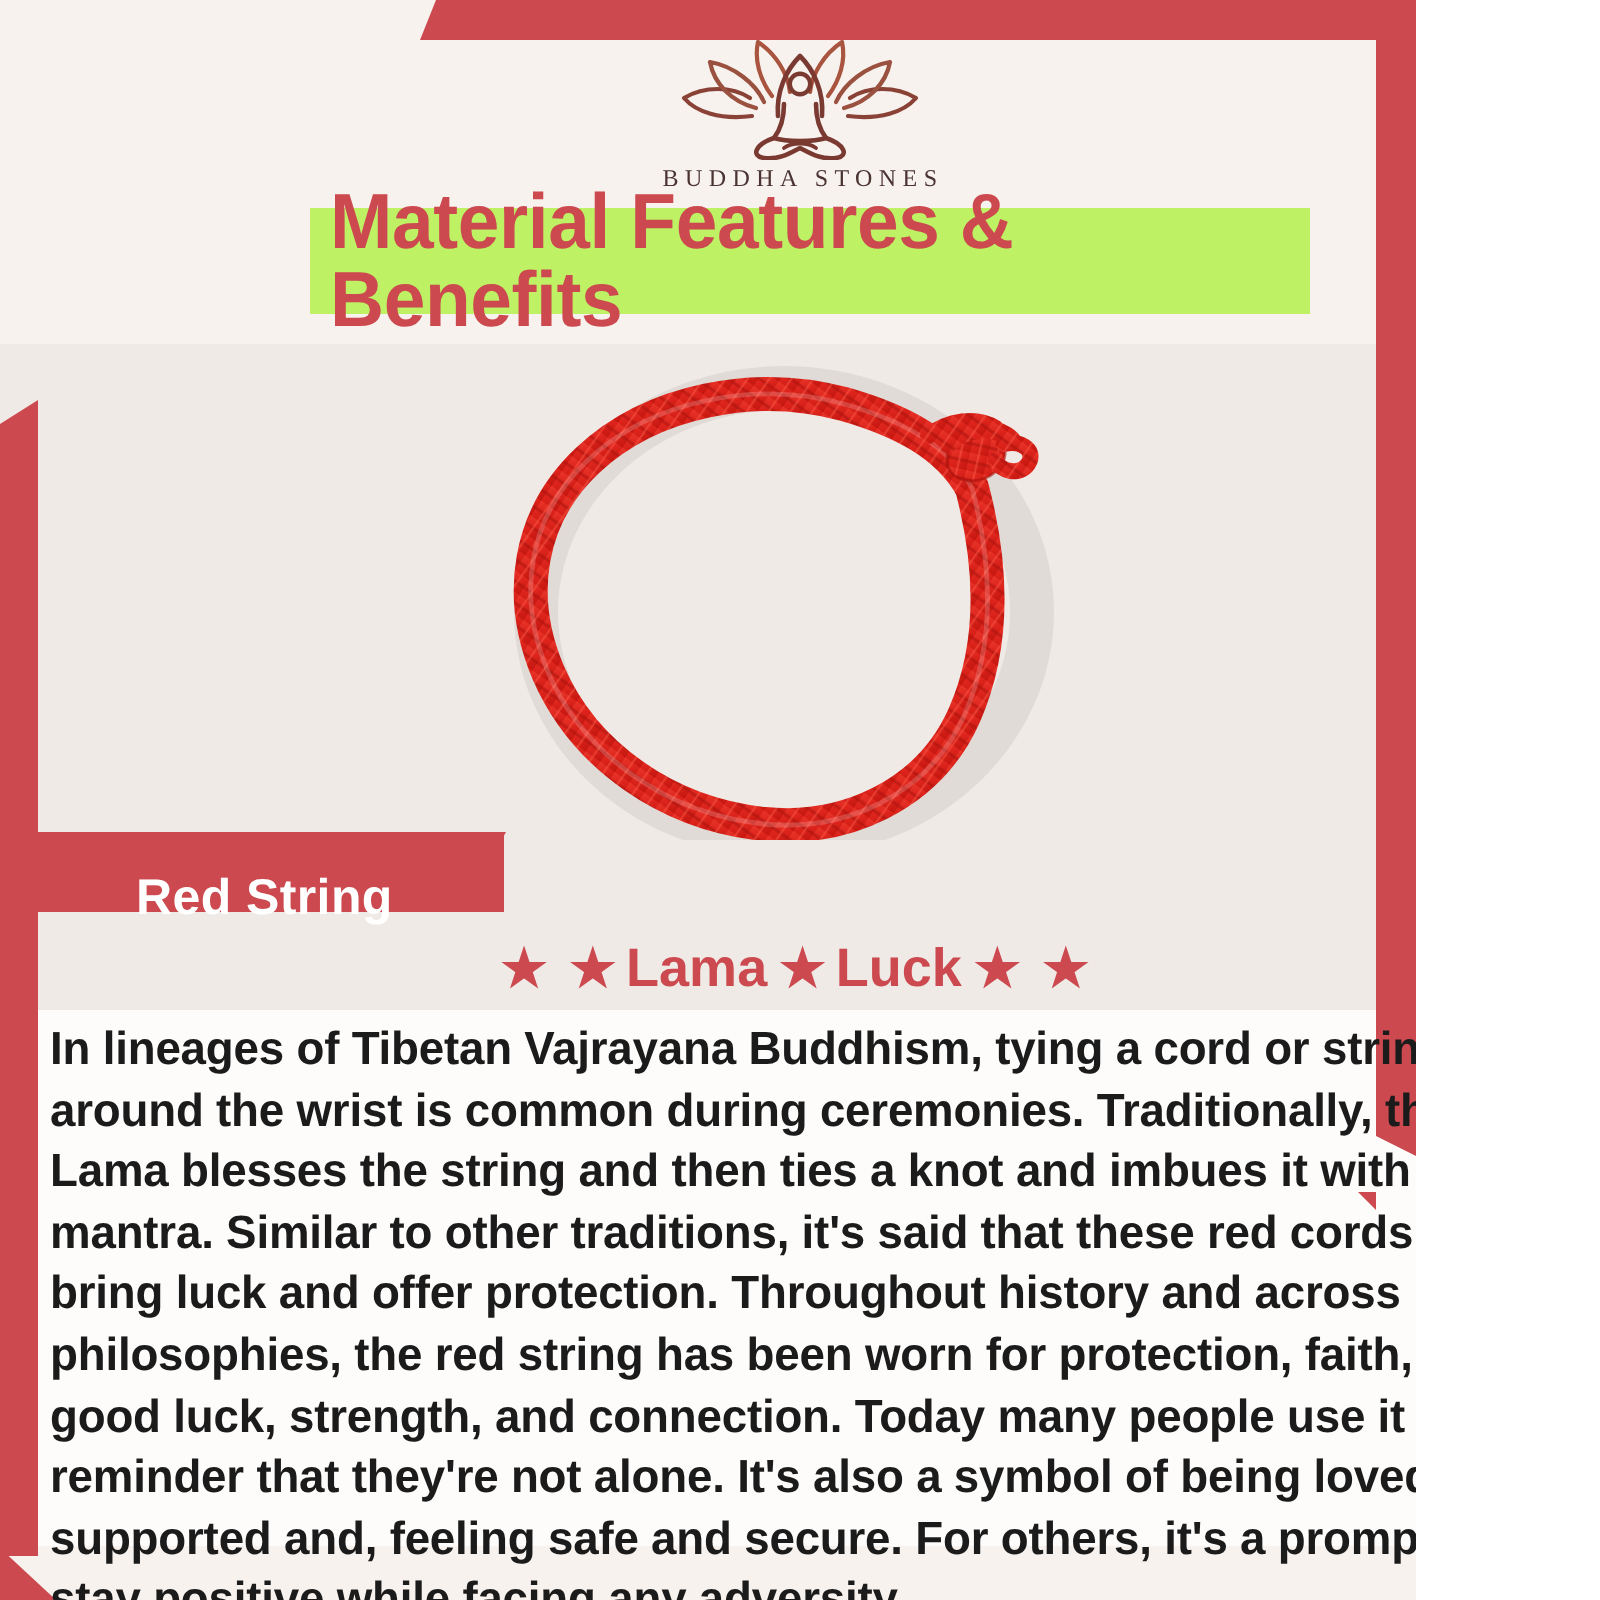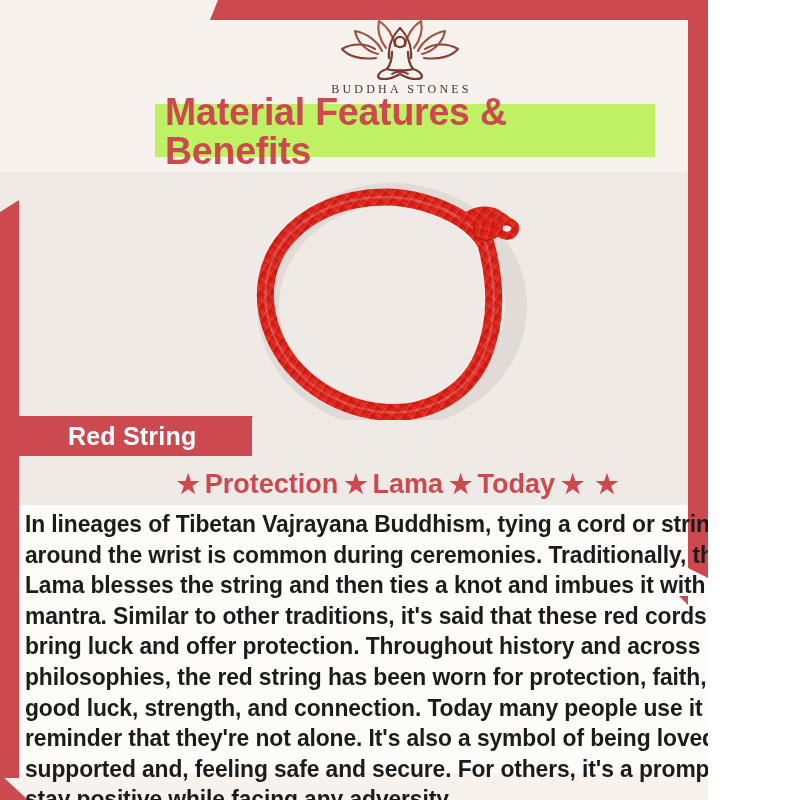--- a/index.html
+++ b/index.html
@@ -137,21 +137,21 @@
   }
   .ribbon-tail {
     position: absolute;
     left: 231px; top: 416px;
     width: 22px; height: 40px;
     background: #cc4a4f;
     clip-path: polygon(0 0, 100% 0, 0 100%);
   }
   .ribbon-label {
     position: absolute;
-    left: 68px; top: 421px;
+    left: 68px; top: 434px;
     font-family: "Liberation Sans Narrow", "Liberation Sans", sans-serif;
     font-weight: bold;
     font-size: 25px;
     line-height: 30px;
     color: #ffffff;
     letter-spacing: 0.2px;
   }
 
   
   .benefits {
@@ -292,29 +292,28 @@
     </span>
   </div>
 
   <div class="ribbon"></div>
   <div class="ribbon-tail"></div>
   <div class="ribbon-label">Red String</div>
 
   <div class="benefits">
     <div class="benefit">
       <span class="star">★</span>
-      <span>Protection</span>
     </div>
     <div class="benefit">
       <span class="star">★</span>
       <span>Lama</span>
     </div>
     <div class="benefit">
       <span class="star">★</span>
-      <span>Today</span>
+      <span>Luck</span>
     </div>
     <div class="benefit">
       <span class="star">★</span>
     </div>
     <div class="benefit">
       <span class="star">★</span>
     </div>
   </div>
 
   <div class="copy">In lineages of Tibetan Vajrayana Buddhism, tying a cord or string around the wrist is common during ceremonies. Traditionally, the Lama blesses the string and then ties a knot and imbues it with a mantra. Similar to other traditions, it's said that these red cords bring luck and offer protection. Throughout history and across philosophies, the red string has been worn for protection, faith, good luck, strength, and connection. Today many people use it as a reminder that they're not alone. It's also a symbol of being loved, supported and, feeling safe and secure. For others, it's a prompt to stay positive while facing any adversity.</div>

